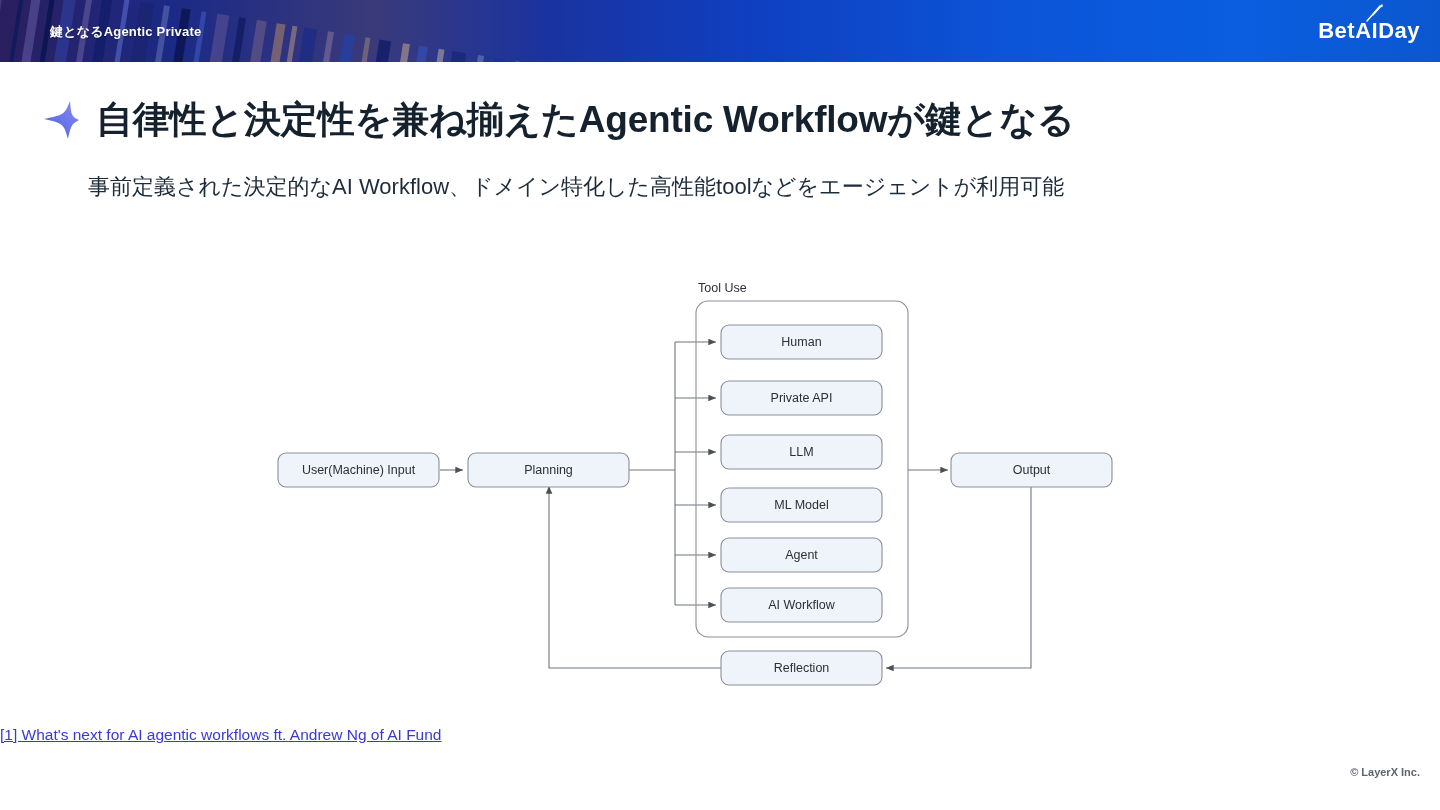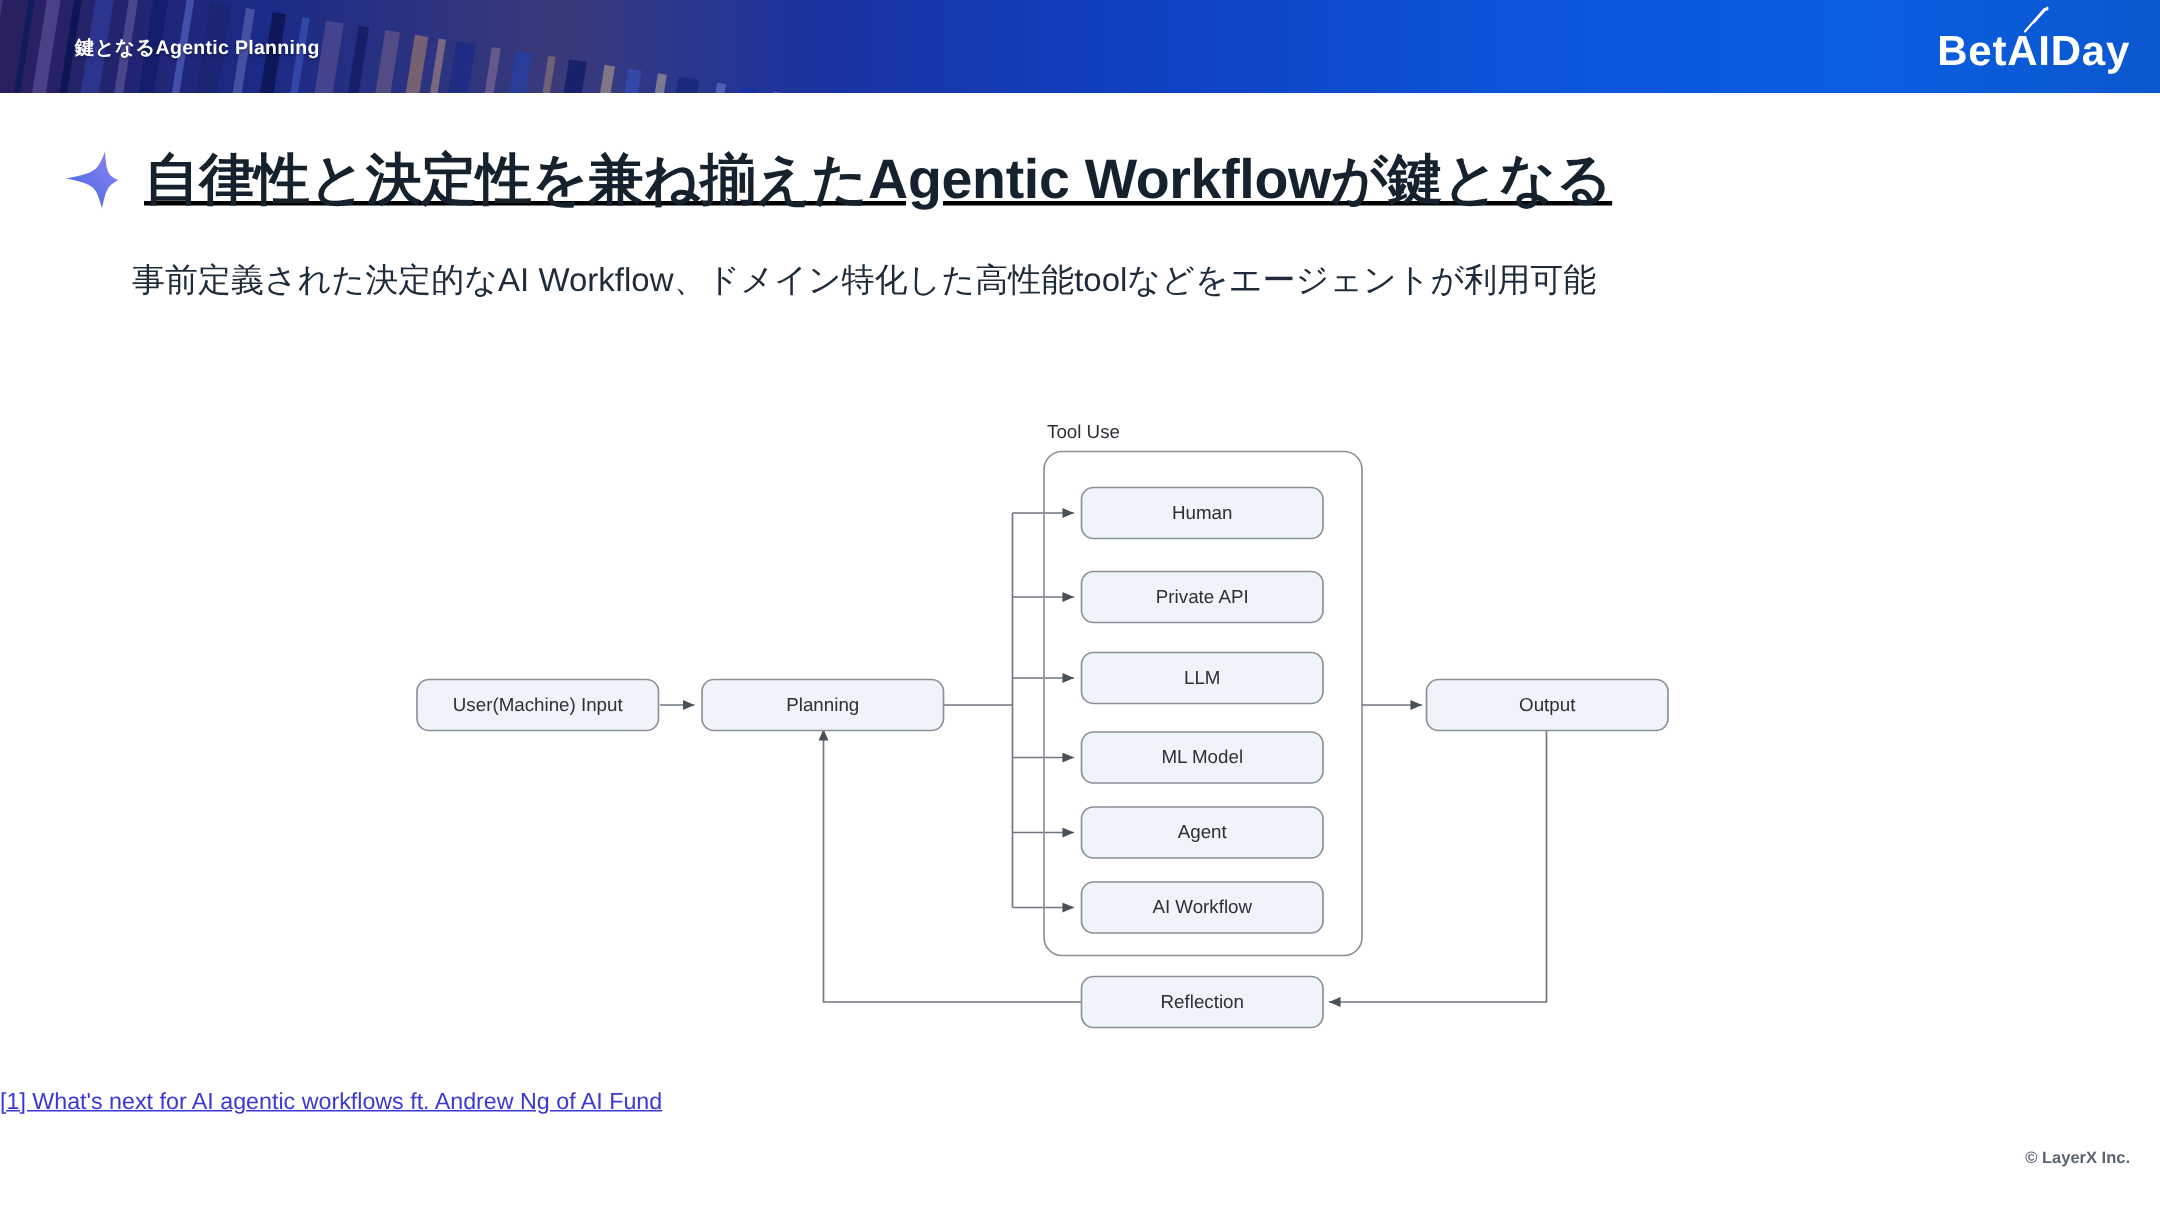--- a/index.html
+++ b/index.html
@@ -16,32 +16,32 @@
     overflow:hidden; background:#0a1f6e;
   }
   .banner-bg { position:absolute; inset:0; }
   .banner-title {
     position:absolute; left:50px; top:23px;
     font-size:13px; font-weight:bold; color:#ffffff;
     letter-spacing:.2px; z-index:5; text-shadow:0 1px 2px rgba(0,0,0,.35);
   }
   .logo {
     position:absolute; right:20px; top:18px; z-index:5;
-    color:#ffffff; font-size:28px; font-weight:bold; letter-spacing:.5px;
+    color:#ffffff; font-size:22px; font-weight:bold; letter-spacing:.5px;
     display:flex; align-items:baseline;
   }
   .logo .sp { position:relative; }
   .logo .swoosh {
     position:absolute; left:9px; top:-14px; width:22px; height:18px;
   }
 
   
   .title-row {
     position:absolute; left:38px; top:95px;
-    display:flex; align-items:center; gap:14px;text-decoration:underline;
+    display:flex; align-items:center; gap:14px;
   }
   .star { width:44px; height:44px; flex:0 0 44px; }
   .page-title {
     font-size:37px; font-weight:bold; color:#16212e;
     letter-spacing:-0.2px; white-space:nowrap;
   }
   .subtitle {
     position:absolute; left:88px; top:172px;
     font-size:22px; color:#1d2b3a; font-weight:400; white-space:nowrap;
   }
@@ -163,21 +163,21 @@
         <rect x="1296" y="-20" width="5" height="110" fill="#d0ecff" transform="rotate(9 0 31)" opacity=".22"></rect>
         <rect x="1314" y="-20" width="12" height="110" fill="#0a59f0" transform="rotate(9 0 31)" opacity=".35"></rect>
         <rect x="1342" y="-20" width="6" height="110" fill="#8ec4fe" transform="rotate(9 0 31)" opacity=".28"></rect>
         <rect x="1362" y="-20" width="11" height="110" fill="#0750e0" transform="rotate(9 0 31)" opacity=".4"></rect>
         <rect x="1390" y="-20" width="5" height="110" fill="#d8f0ff" transform="rotate(9 0 31)" opacity=".2"></rect>
         <rect x="1408" y="-20" width="14" height="110" fill="#0a5cf4" transform="rotate(9 0 31)" opacity=".34"></rect>
       </g>
     </g>
   </svg>
 
-  <div class="banner-title">鍵となるAgentic Planning</div>
+  <div class="banner-title">鍵となるAgentic Private</div>
 
   <div class="logo">
     <span>Bet </span>
     <span class="sp">
       <span>AI</span>
       <svg class="swoosh" viewBox="0 0 22 18">
         <path d="M3 17 L16 2" stroke="#ffffff" stroke-width="1.4" fill="none" stroke-linecap="round"></path>
         <path d="M9 11 L18 1" stroke="#ffffff" stroke-width="1.2" fill="none" stroke-linecap="round"></path>
         <circle cx="17.5" cy="2" r="1.2" fill="#ffffff"></circle>
       </svg>

